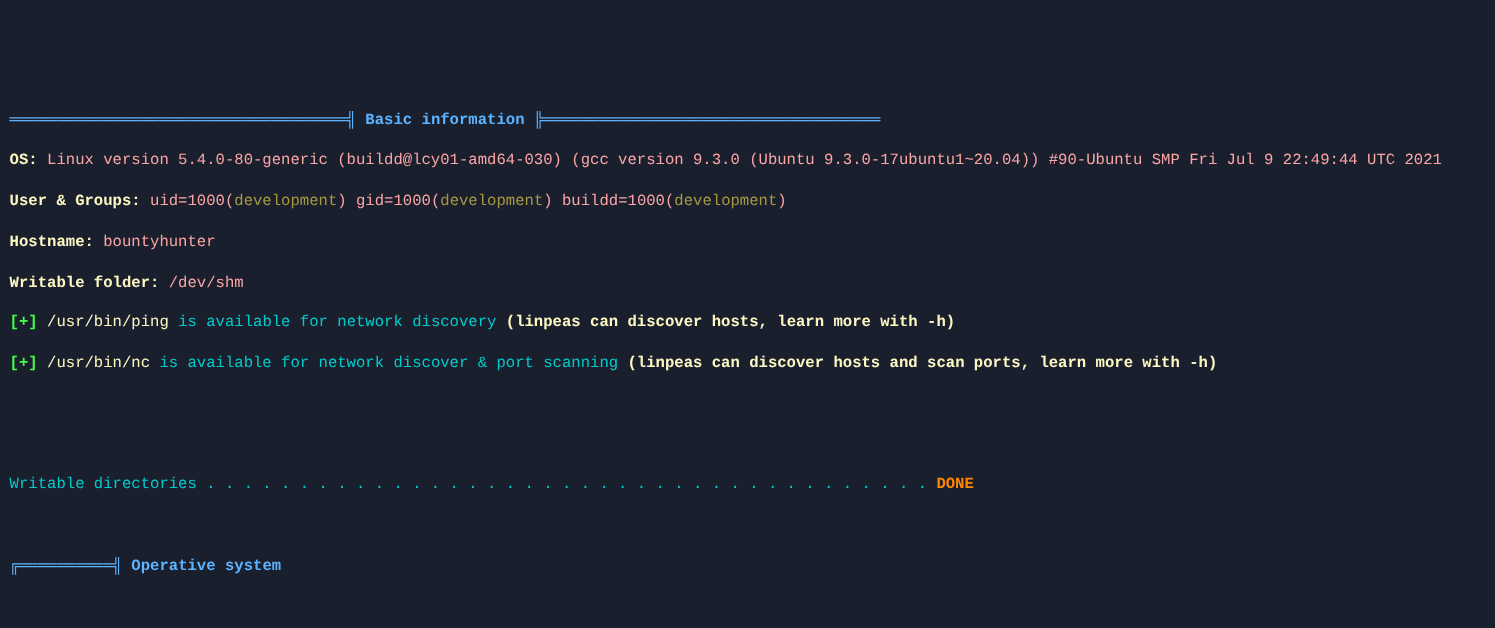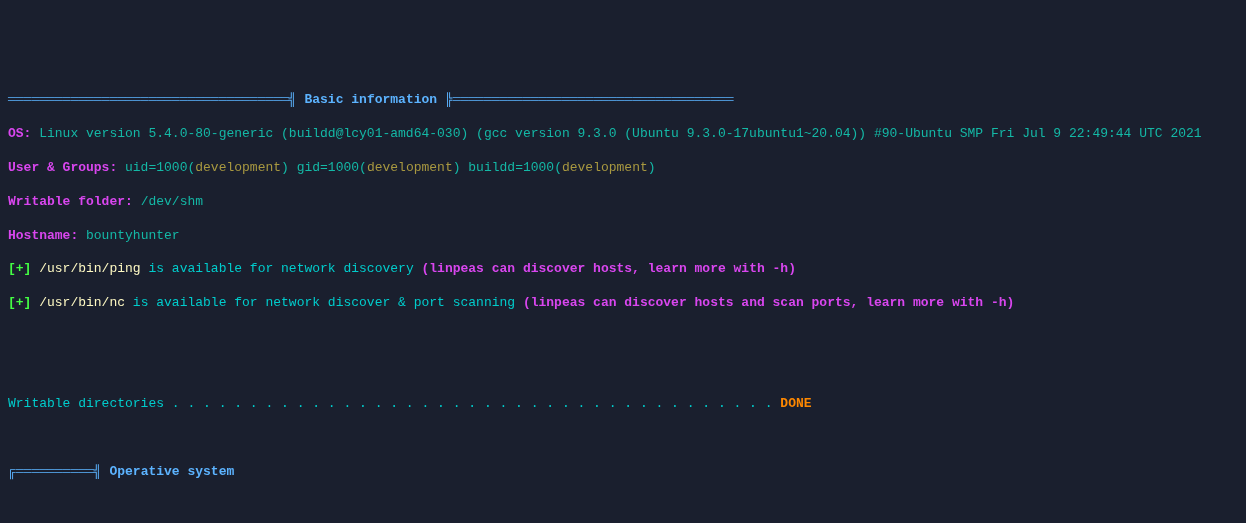--- a/index.html
+++ b/index.html
@@ -15,25 +15,25 @@
       padding: 8px;
       line-height: 1.3;
       white-space: pre-wrap;
       width: 1246px;
     }
     .header-marker {
       color: #5cb3ff;
       font-weight: bold;
     }
     .white-text {
-      color: #14b8a6;
+      color: #fca5a5;
       margin-top: 22px;
     }
     .bold-white {
-      color: #d946ef;
+      color: #fef9c3;
       font-weight: bold;
     }
     .cyan {
       color: #00cccc;
     }
     .yellow {
       color: #fef9c3;
     }
     .dark-yellow {
       color: #a89840;
@@ -61,22 +61,22 @@
   </style>
 </head>
 <body>
 
 
 
 <div>
 <span class="line"><span class="header-marker">════════════════════════════════════╣</span> <span class="section-title">Basic information</span> <span class="header-marker">╠════════════════════════════════════</span></span>
 <span class="line"><span class="bold-white">OS:</span><span class="white-text"> Linux version 5.4.0-80-generic (buildd@lcy01-amd64-030) (gcc version 9.3.0 (Ubuntu 9.3.0-17ubuntu1~20.04)) #90-Ubuntu SMP Fri Jul 9 22:49:44 UTC 2021</span></span>
 <span class="line"><span class="bold-white">User &amp; Groups:</span><span class="white-text"> uid=1000(</span><span class="dark-yellow">development</span><span class="white-text">) gid=1000(</span><span class="dark-yellow">development</span><span class="white-text">) buildd=1000(</span><span class="dark-yellow">development</span><span class="white-text">)</span></span>
+<span class="line"><span class="bold-white">Hostname:</span><span class="white-text"> bountyhunter</span></span>
 <span class="line"><span class="bold-white">Writable folder:</span><span class="white-text"> /dev/shm</span></span>
-<span class="line"><span class="bold-white">Hostname:</span><span class="white-text"> bountyhunter</span></span>
 <span class="line"><span class="green-bracket">[+]</span><span class="yellow"> /usr/bin/ping </span><span class="cyan">is available for network discovery</span><span class="bold-white"> (linpeas can discover hosts, learn more with -h)</span></span>
 <span class="line"><span class="green-bracket">[+]</span><span class="yellow"> /usr/bin/nc </span><span class="cyan">is available for network discover &amp; port scanning</span><span class="bold-white"> (linpeas can discover hosts and scan ports, learn more with -h)</span></span>
 <span class="line">&nbsp;</span>
 <span class="line">&nbsp;</span>
 <span class="line"><span class="cyan">Writable directories </span><span class="cyan">. . . . . . . . . . . . . . . . . . . . . . . . . . . . . . . . . . . . . . . </span><span class="orange">DONE</span></span>
 <span class="line">&nbsp;</span>
 <span class="line"><span class="header-marker">╔══════════╣</span> <span class="subsection-title">Operative system</span></span>
 
 
 

